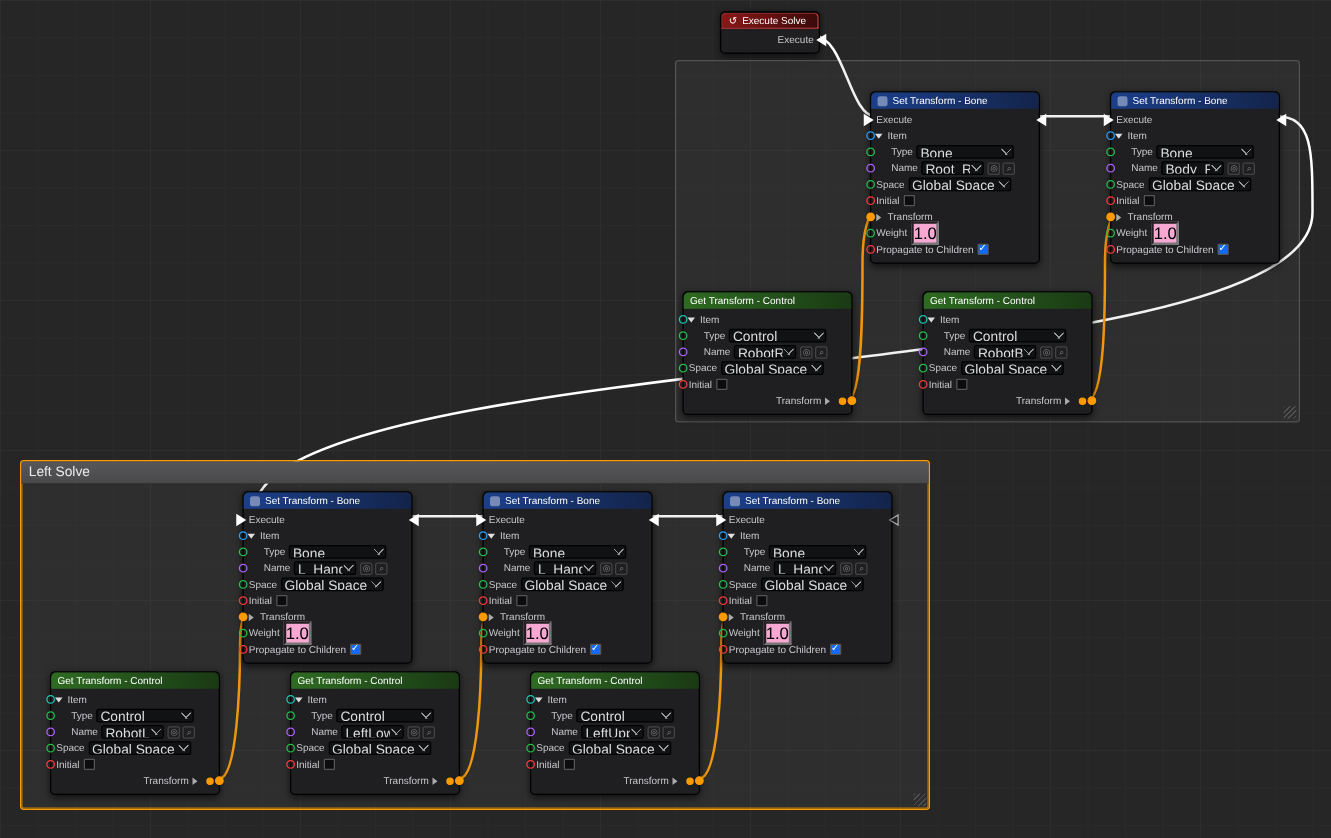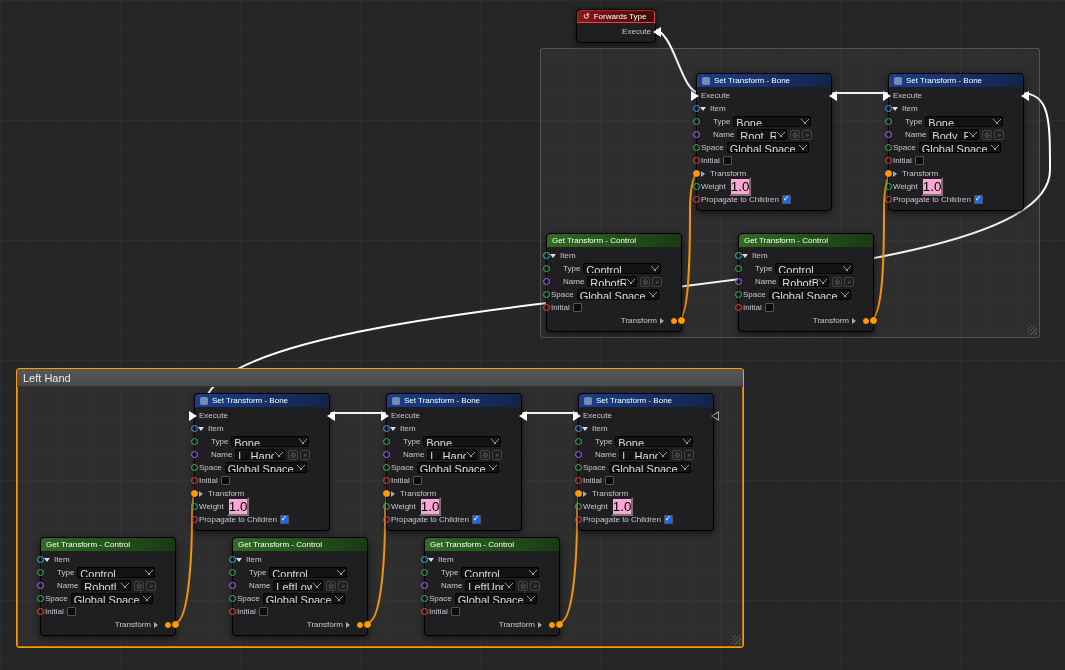--- a/index.html
+++ b/index.html
@@ -131,36 +131,36 @@
     <path d="M678 320 C 690 320, 690 245, 690 210 C 690 185, 695 171, 699 171" stroke="#ff9a00" stroke-width="2" fill="none"></path>
     <path d="M870 320 C 884 320, 884 245, 884 210 C 884 185, 889 171, 893 171" stroke="#ff9a00" stroke-width="2" fill="none"></path>
     <path d="M175 623 C 190 623, 192 545, 192 518 C 192 498, 195 491, 198 491" stroke="#ff9a00" stroke-width="2" fill="none"></path>
     <path d="M367 623 C 383 623, 385 545, 385 518 C 385 498, 388 491, 391 491" stroke="#ff9a00" stroke-width="2" fill="none"></path>
     <path d="M559 623 C 575 623, 577 545, 577 518 C 577 498, 580 491, 583 491" stroke="#ff9a00" stroke-width="2" fill="none"></path>
   </svg>
 
   <div class="node" style="left:576px;top:9px;width:80px;">
     <div class="nhead red">
       <span>↺</span>
-      <span>Forwards Type</span>
+      <span>Execute Solve</span>
     </div>
     <div class="nbody">
       <div class="row" style="justify-content:flex-end">
         <span class="lab">Execute</span>
         <span class="exec r"></span>
       </div>
     </div>
   </div>
 
   <div class="group" style="left:540px;top:48px;width:500px;height:290px">
     <span class="resize"></span>
   </div>
 
   <div class="group sel" style="left:16px;top:368px;width:728px;height:280px">
-    <div class="ghead">Left Hand</div>
+    <div class="ghead">Left Solve</div>
     <span class="resize"></span>
   </div>
 
   <div id="sb-A" class="node" style="left:696px;top:73px;width:136px">
   <div class="nhead blue">
         <span class="f"></span>
         <span>Set Transform - Bone</span>
       </div>
   <div class="nbody">
     <div class="row">

